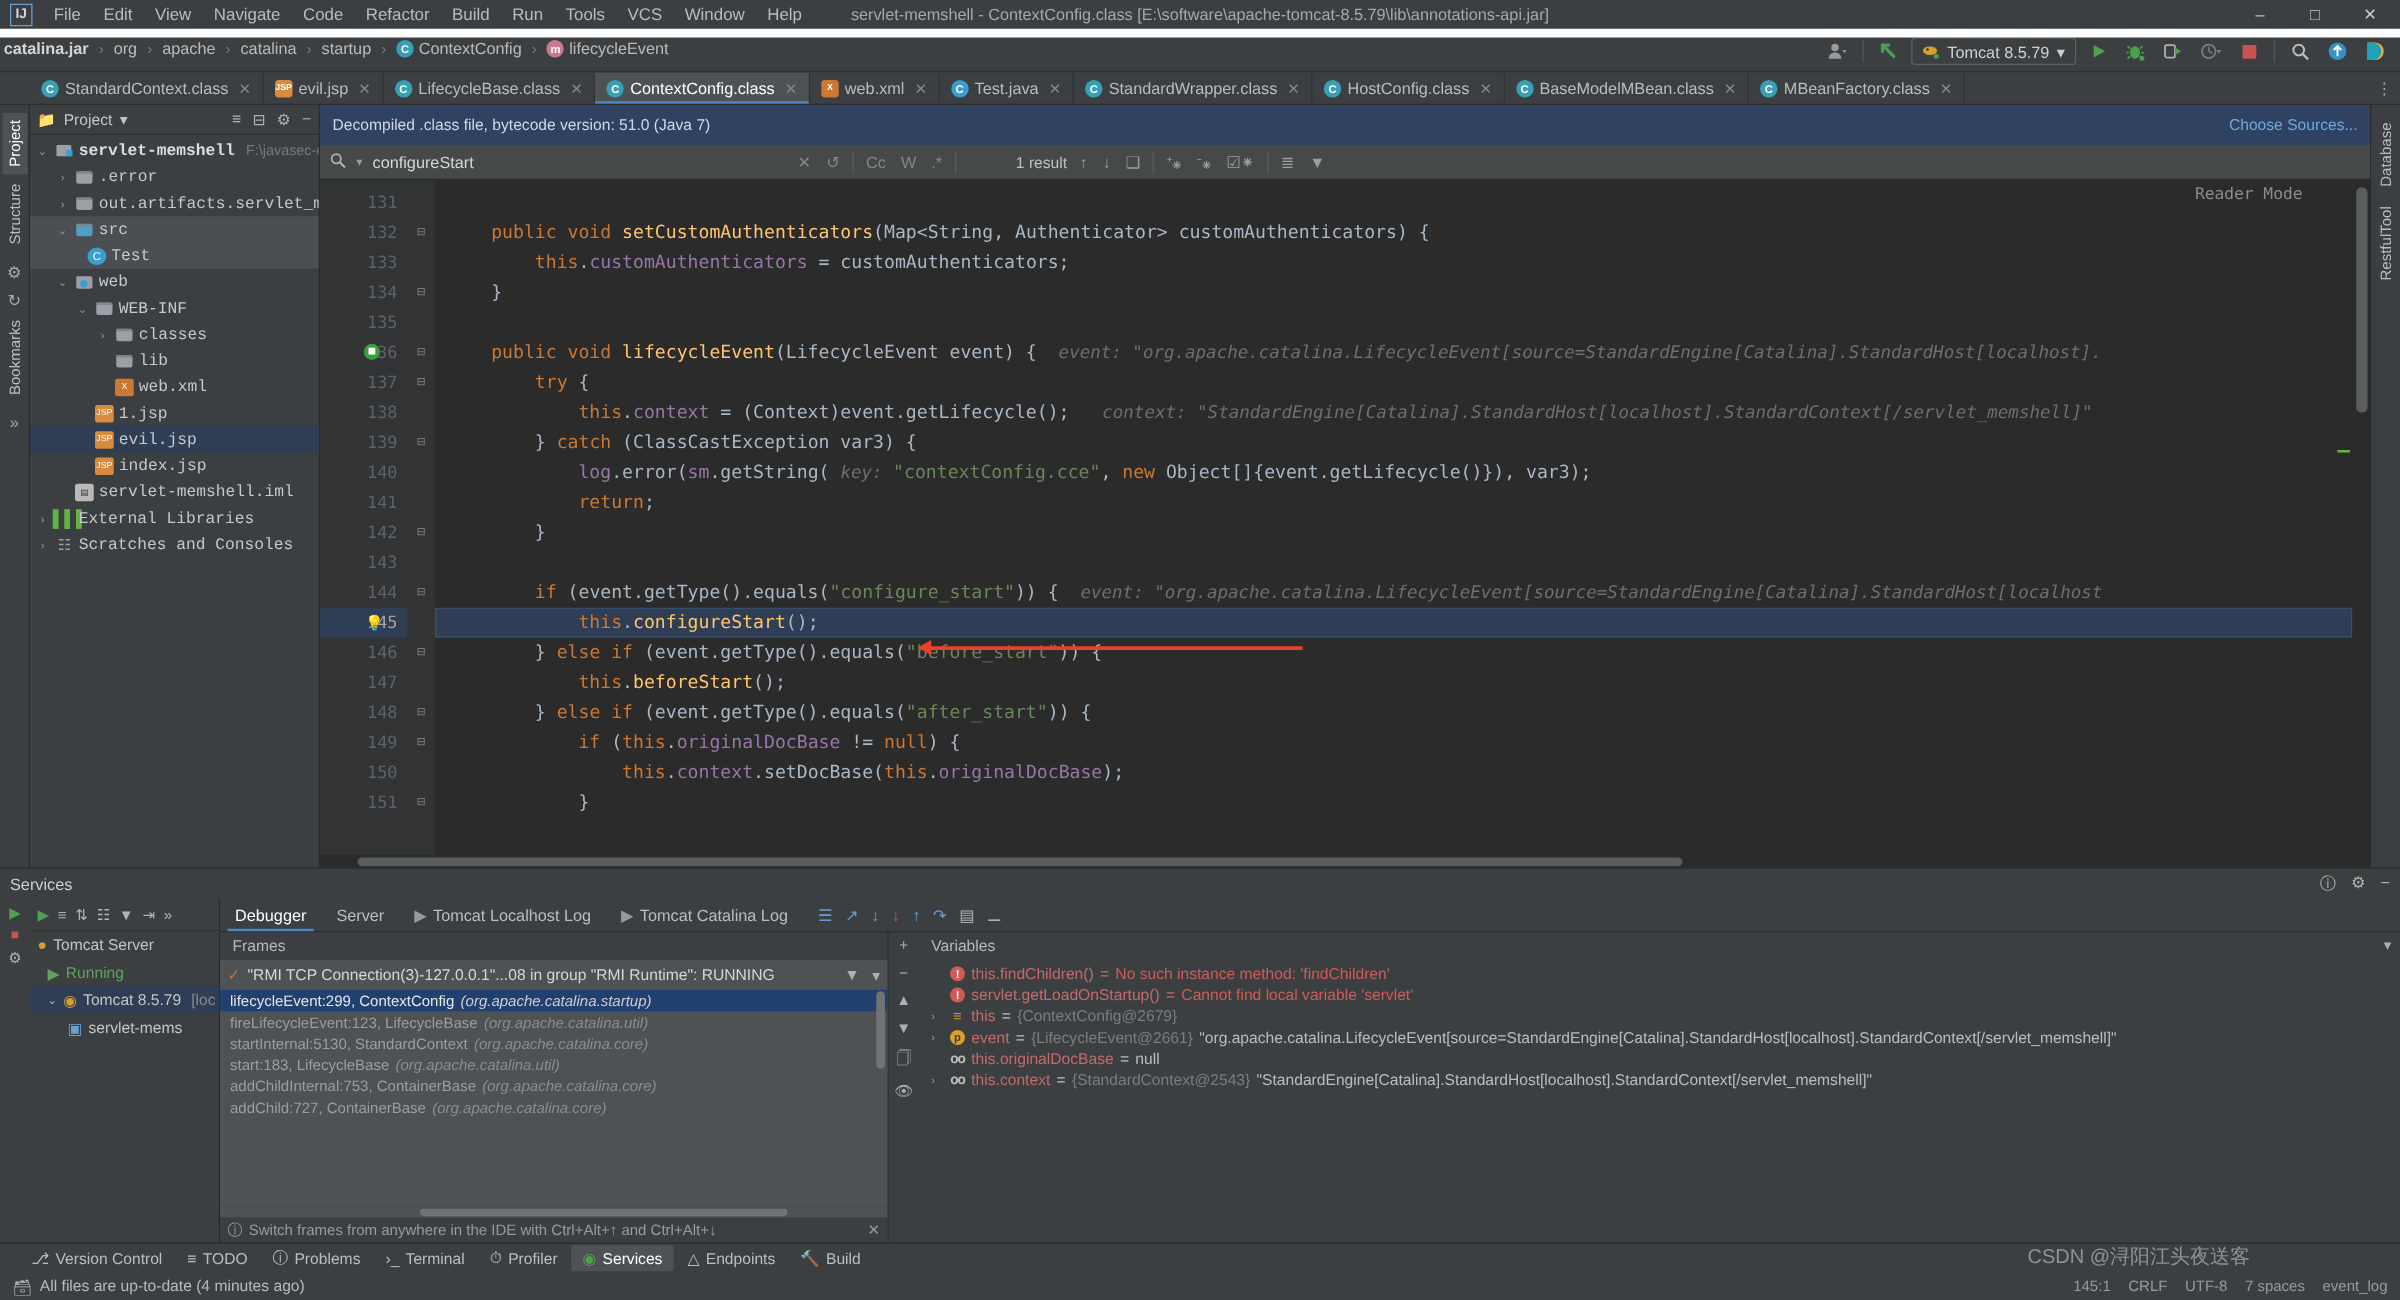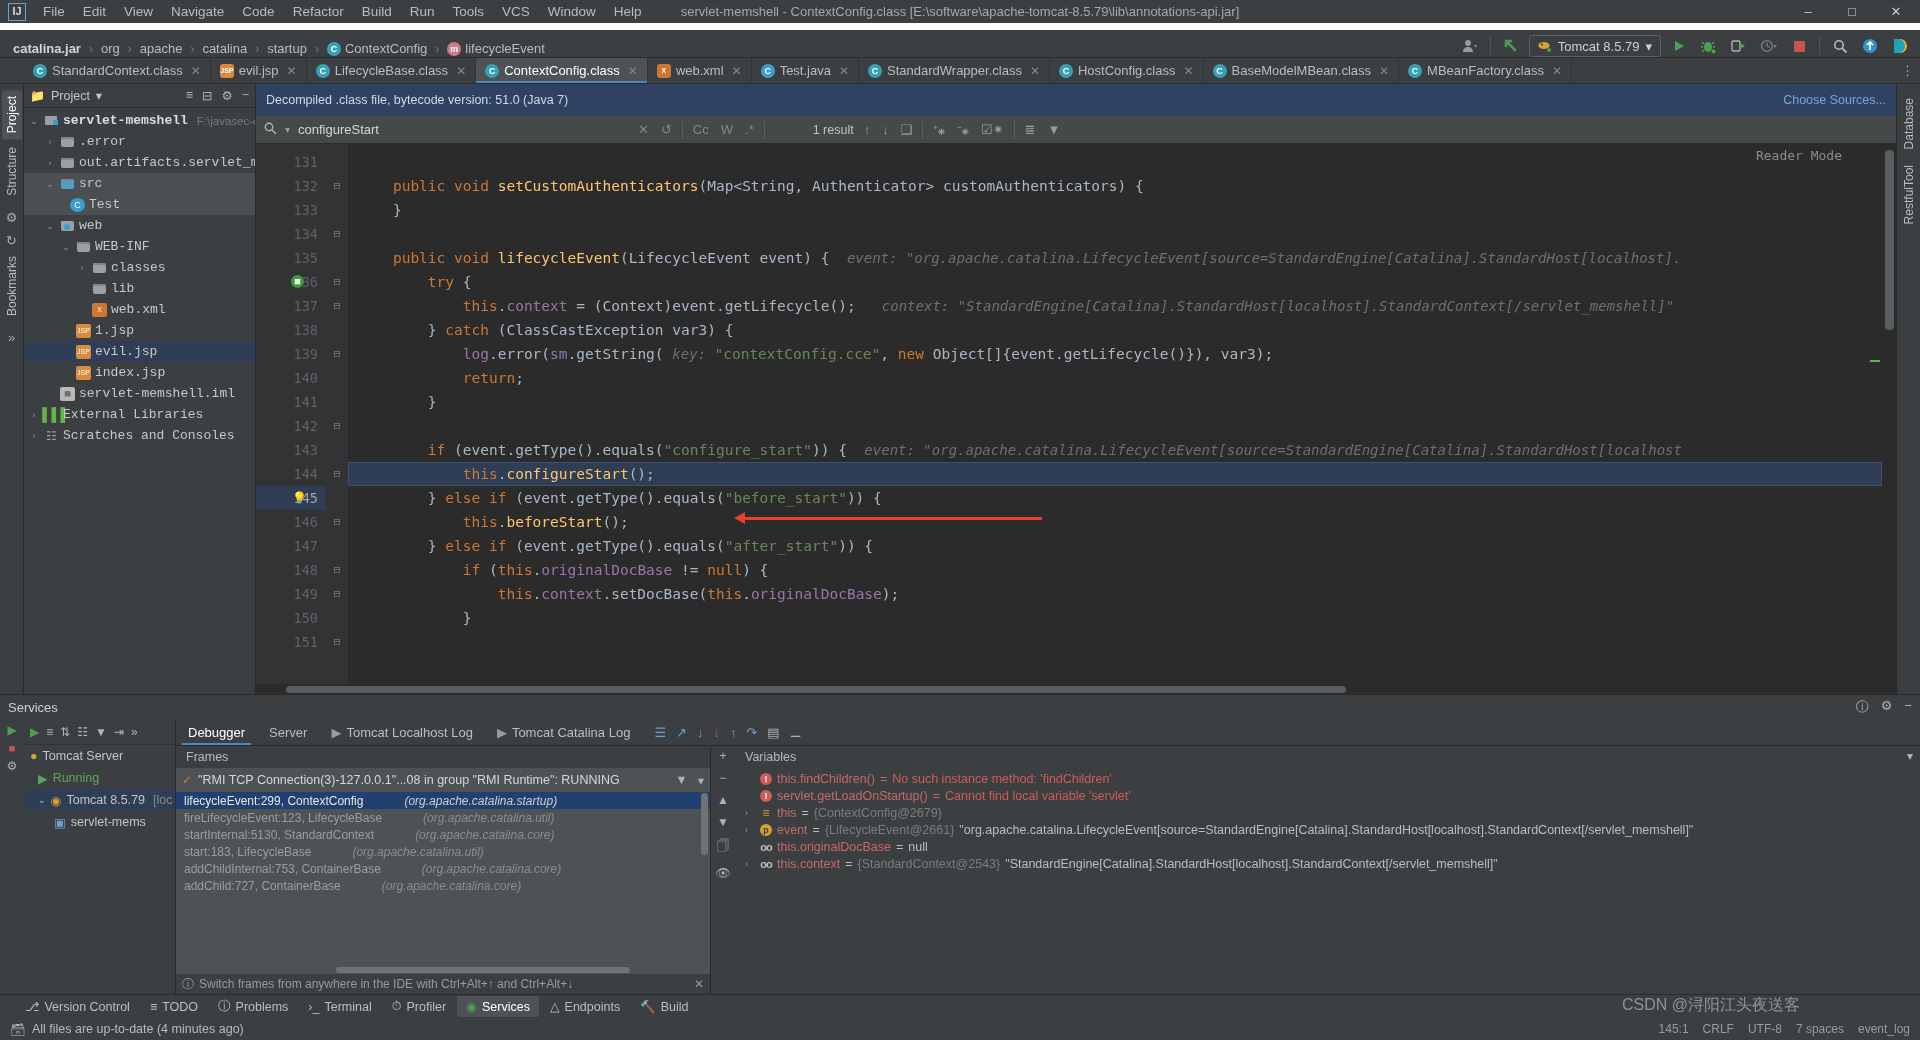--- a/index.html
+++ b/index.html
@@ -34,22 +34,22 @@
   .win-controls {
     margin-left: auto; display: flex; align-items: center; gap: 0px; padding-right: 2px; z-index: 3;
   }
   .win-btn {
     width: 44px; height: 29px; display: flex; align-items: center; justify-content: center;
     color: #c8c8c8; font-size: 13px;
   }
 
   
   .navbar {
-    height: 28px; background: #3c3f41; display: flex; align-items: flex-end;
-    padding-left: 10px; flex: none; border-bottom: 1px solid #2b2b2b;
+    height: 28px; background: #3c3f41; display: flex; align-items: flex-start;
+    flex: none; border-bottom: 1px solid #2b2b2b;
   }
   .crumbs { display: flex; align-items: center; gap: 0; }
   .crumb { display: flex; align-items: center; color: #bbbbbb; font-size: 13px; padding: 1px 3px; }
   .crumb.bold { font-weight: bold; color: #d4d4d4; }
   .crumb-sep { color: #787878; padding: 0 5px; font-size: 12px; }
   .crumb .cicon {
     width: 14px; height: 14px; border-radius: 50%; margin-right: 4px;
     display: inline-flex; align-items: center; justify-content: center;
     font-size: 9px; color: #fff; font-weight: bold;
   }
@@ -293,21 +293,21 @@
     font-size: 12.5px; color: #b8b8b8; }
   .thread-row {
     height: 24px; display: flex; align-items: center; gap: 6px; padding: 0 6px;
     background: #4e5254; font-size: 12.5px; color: #d6d6d6; white-space: nowrap; overflow: hidden;
   }
   .thread-row .chk { color: #cc7832; font-size: 12px; }
   .thread-row .rt { margin-left: auto; display: flex; gap: 10px; color: #b0b0b0; }
   .frames-list { flex: 1; overflow: hidden; background: #4e5254; position: relative; }
   .frame {
     height: 17px; display: flex; align-items: center; padding-left: 8px;
-    font-size: 12px; color: #9d9d9d; white-space: nowrap; gap: 36px;
+    font-size: 12px; color: #9d9d9d; white-space: nowrap;
   }
   .frame.sel { background: #204070; color: #e6e6e6; }
   .frame .pkg { font-style: italic; color: #8d8d8d; margin-left: 5px; text-align: center; }
   .frame.sel .pkg { color: #cfcfcf; }
   .frames-vscroll {
     position: absolute; right: 2px; top: 1px; width: 7px; height: 62px;
     background: #6f7374; border-radius: 4px;
   }
   .frames-hscroll { height: 8px; background: #4e5254; position: relative; }
   .frames-hscroll i { position: absolute; left: 30%; width: 55%; height: 6px; top: 1px;
@@ -740,20 +740,21 @@
           <div class="fln">⊟</div>
           <div class="fln">⊟</div>
           <div class="fln"></div>
           <div class="fln">⊟</div>
         </div>
 
         <div class="code">
           <div class="readermode">Reader Mode</div>
           <div class="cl">&nbsp;</div>
           <div class="cl">    <span class="kw">public void </span><span class="mth">setCustomAuthenticators</span><span class="plain">(Map&lt;String, Authenticator&gt; customAuthenticators) {</span></div>
+          <div class="cl">        <span class="kw">this</span><span class="plain">.</span><span class="fld">customAuthenticators</span><span class="plain"> = customAuthenticators;</span></div>
           <div class="cl">    <span class="plain">}</span></div>
           <div class="cl">&nbsp;</div>
           <div class="cl">    <span class="kw">public void </span><span class="mth">lifecycleEvent</span><span class="plain">(LifecycleEvent event) {  </span><span class="hint">event: "org.apache.catalina.LifecycleEvent[source=StandardEngine[Catalina].StandardHost[localhost].</span></div>
           <div class="cl">        <span class="kw">try</span><span class="plain"> {</span></div>
           <div class="cl">            <span class="kw">this</span><span class="plain">.</span><span class="fld">context</span><span class="plain"> = (Context)event.getLifecycle();   </span><span class="hint">context: "StandardEngine[Catalina].StandardHost[localhost].StandardContext[/servlet_memshell]"</span></div>
           <div class="cl">        <span class="plain">} </span><span class="kw">catch</span><span class="plain"> (ClassCastException var3) {</span></div>
           <div class="cl">            <span class="fld">log</span><span class="plain">.error(</span><span class="fld">sm</span><span class="plain">.getString( </span><span class="hint">key: </span><span class="str">"contextConfig.cce"</span><span class="plain">, </span><span class="kw">new </span><span class="plain">Object[]{event.getLifecycle()}), var3);</span></div>
           <div class="cl">            <span class="kw">return</span><span class="plain">;</span></div>
           <div class="cl">        <span class="plain">}</span></div>
           <div class="cl">&nbsp;</div>

